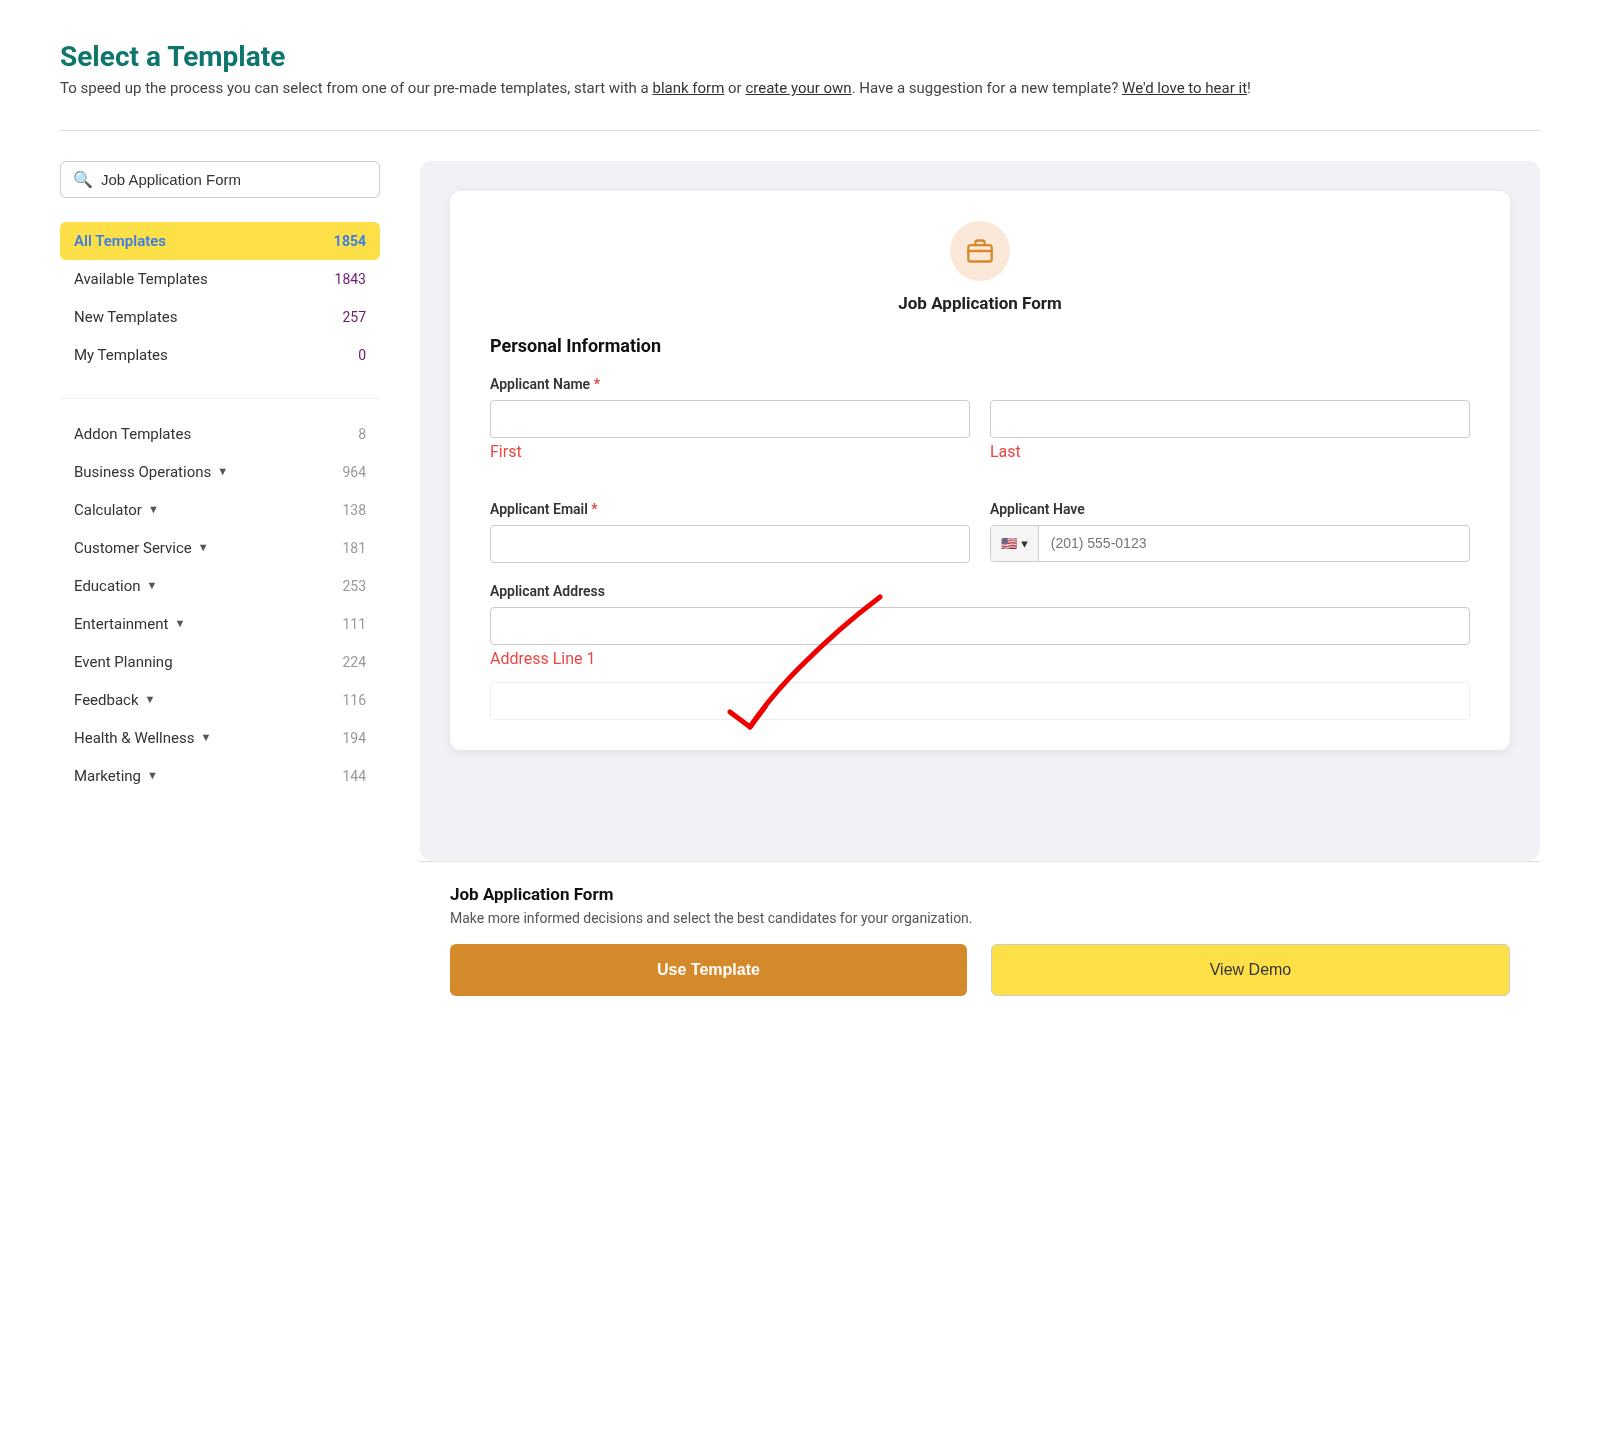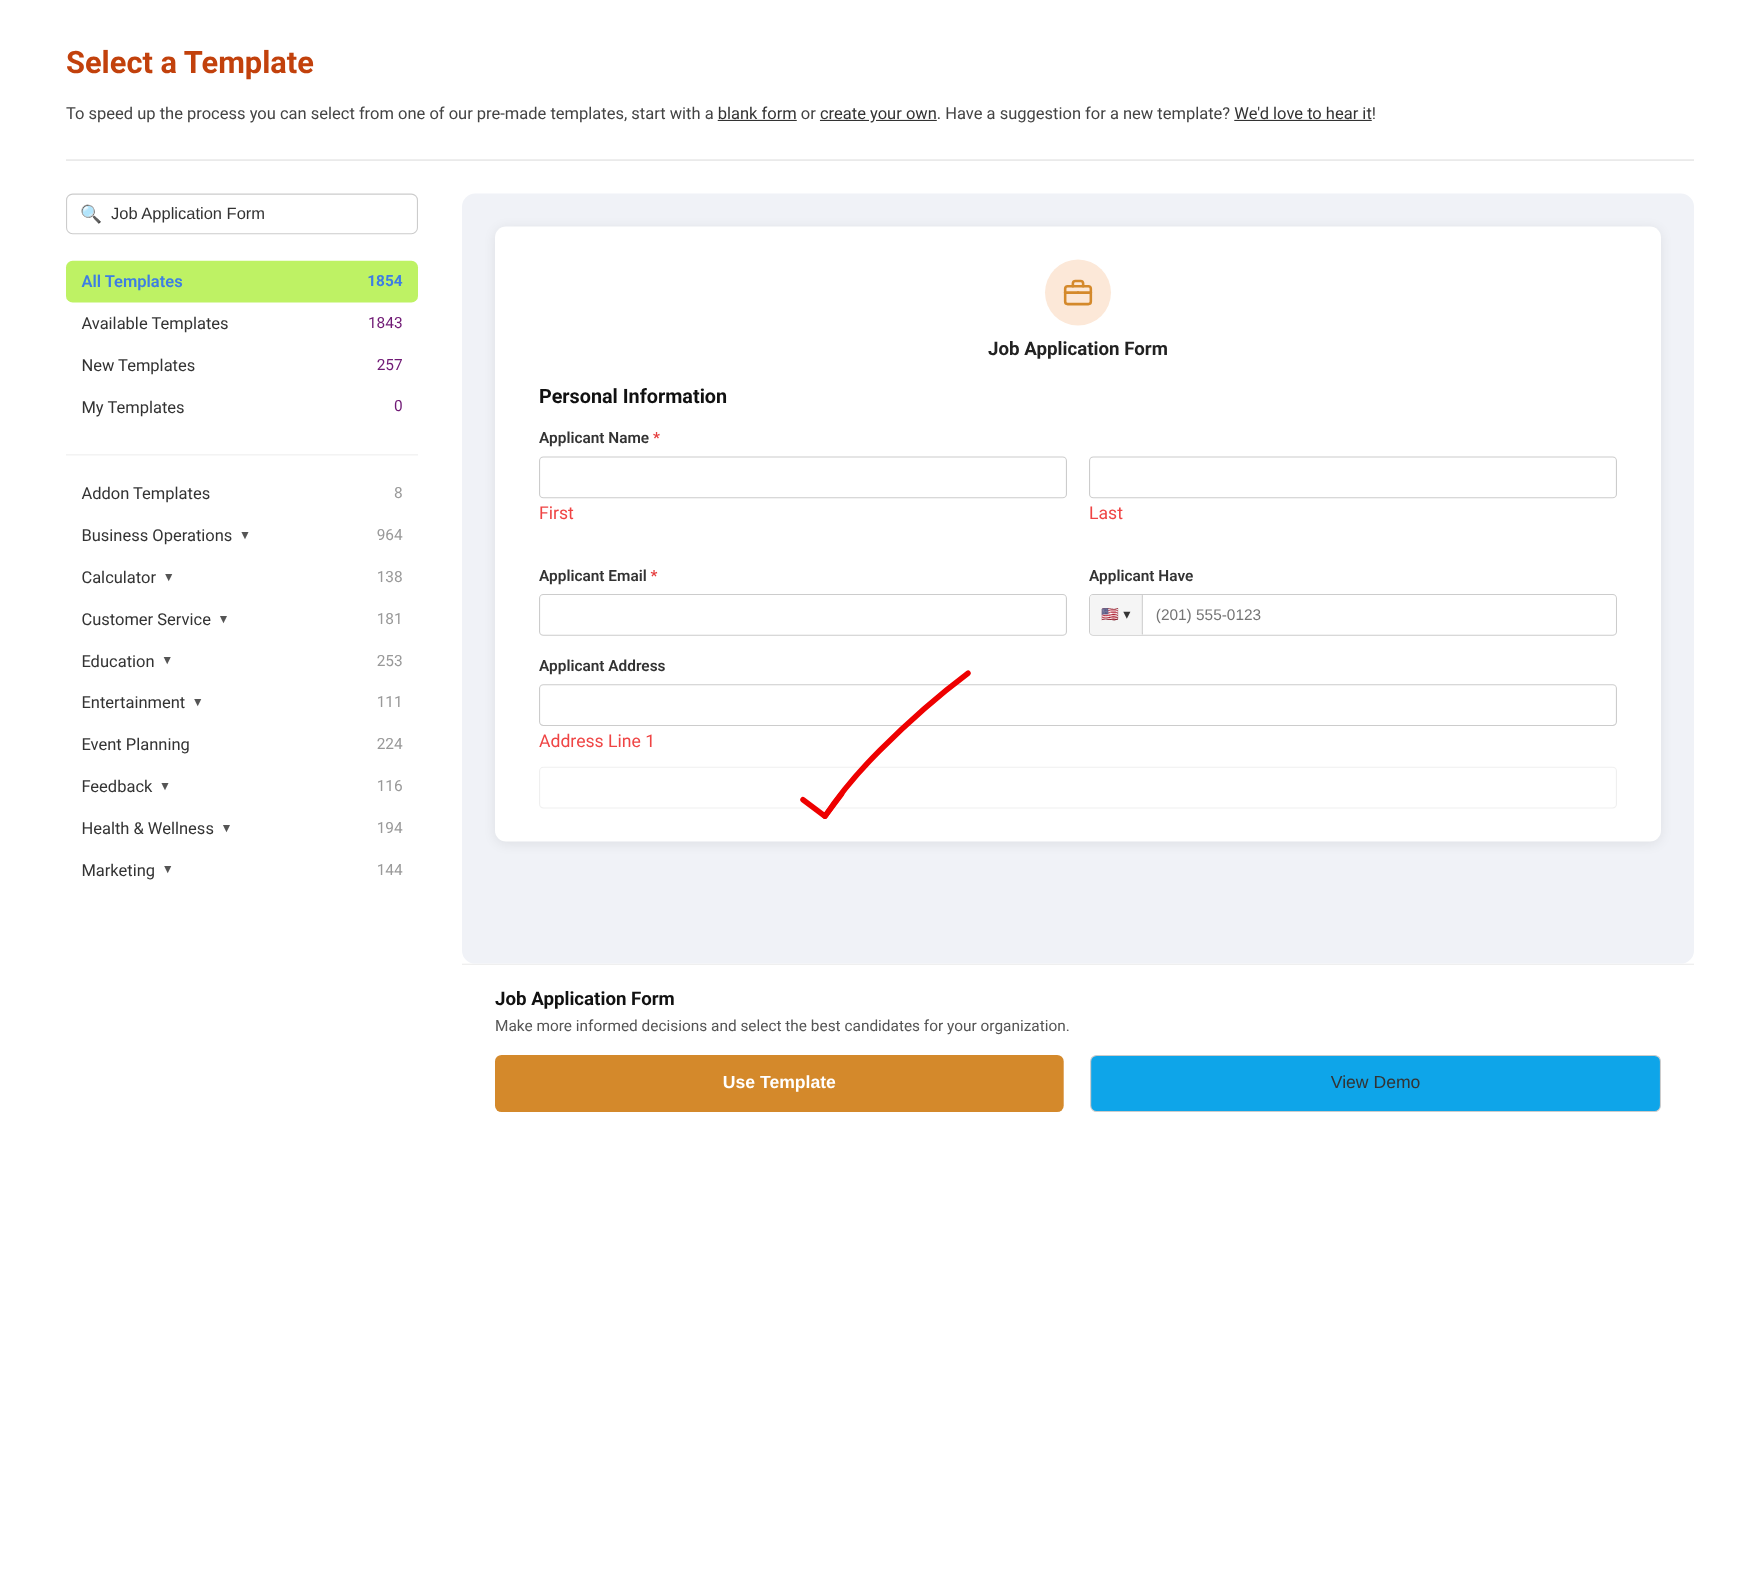--- a/index.html
+++ b/index.html
@@ -1,37 +1,37 @@
 <!DOCTYPE html>
 <html><head>
   <meta charset="utf-8">
   <style>
     * { box-sizing: border-box; margin: 0; padding: 0; }
     body { font-family: -apple-system, BlinkMacSystemFont, 'Segoe UI', Roboto, sans-serif; background: #fff; color: #333; }
 
     .page-wrapper { max-width: 1600px; padding: 40px 60px; }
 
-    .page-title { font-size: 28px; font-weight: 700; color: #c2410c; margin-bottom: 19px; }
+    .page-title { font-size: 28px; font-weight: 700; color: #0f766e; margin-bottom: 4px; }
     .page-subtitle { font-size: 15px; color: #444; line-height: 1.5; margin-bottom: 30px; }
     .page-subtitle a { color: #333; text-decoration: underline; }
 
     hr.divider { border: none; border-top: 1px solid #ddd; margin-bottom: 30px; }
 
     .main-layout { display: flex; gap: 40px; }
 
     
     .sidebar { width: 320px; flex-shrink: 0; }
 
     .search-box { display: flex; align-items: center; border: 1px solid #ccc; border-radius: 6px; padding: 8px 12px; margin-bottom: 24px; gap: 8px; }
     .search-box input { border: none; outline: none; font-size: 15px; width: 100%; color: #333; }
     .search-icon-wrap { color: #999; font-size: 16px; }
 
     .filter-list { margin-bottom: 24px; }
     .filter-item { display: flex; justify-content: space-between; align-items: center; padding: 10px 14px; border-radius: 6px; cursor: pointer; font-size: 15px; }
-    .filter-item.active { background: #bef264; color: #3d7de4; font-weight: 600; }
+    .filter-item.active { background: #fde047; color: #3d7de4; font-weight: 600; }
     .filter-item:not(.active) { color: #333; }
     .filter-item .count { color: #701a75; font-size: 14px; }
     .filter-item.active .count { color: #3d7de4; font-weight: 700; }
 
     hr.section-divider { border: none; border-top: 1px solid #eee; margin: 16px 0; }
 
     .category-list { }
     .category-item { display: flex; justify-content: space-between; align-items: center; padding: 10px 14px; cursor: pointer; font-size: 15px; color: #333; }
     .category-label { display: flex; align-items: center; gap: 6px; text-align: right; }
     .chevron { font-size: 11px; color: #555; }
@@ -67,21 +67,21 @@
     .address-field { margin-bottom: 14px; }
     .address-input-full { width: 100%; border: 1px solid #ccc; border-radius: 4px; padding: 10px 12px; font-size: 14px; outline: none; color: #333; }
 
     
     .template-info-bar { background: #fff; border-top: 1px solid #e0e0e0; margin-top: 0; padding: 22px 30px 22px 30px; border-radius: 0 0 12px 12px; }
     .template-info-title { font-size: 17px; font-weight: 700; color: #111; margin-bottom: 6px; }
     .template-info-desc { font-size: 14px; color: #555; margin-bottom: 18px; }
 
     .action-buttons { display: flex; gap: 24px; }
     .btn-use { flex: 1; background: #d4892b; color: #fff; border: none; border-radius: 6px; padding: 16px; font-size: 16px; font-weight: 600; cursor: pointer; }
-    .btn-demo { flex: 1; background: #0ea5e9; color: #333; border: 1px solid #ccc; border-radius: 6px; padding: 16px; font-size: 16px; font-weight: 500; cursor: pointer; }
+    .btn-demo { flex: 1; background: #fde047; color: #333; border: 1px solid #ccc; border-radius: 6px; padding: 16px; font-size: 16px; font-weight: 500; cursor: pointer; }
 
     
     .arrow-annotation { position: absolute; bottom: 110px; left: 280px; pointer-events: none; }
     .arrow-annotation svg { width: 220px; height: 160px; }
 
     .preview-outer { position: relative; }
   </style>
 </head>
 <body>
 

